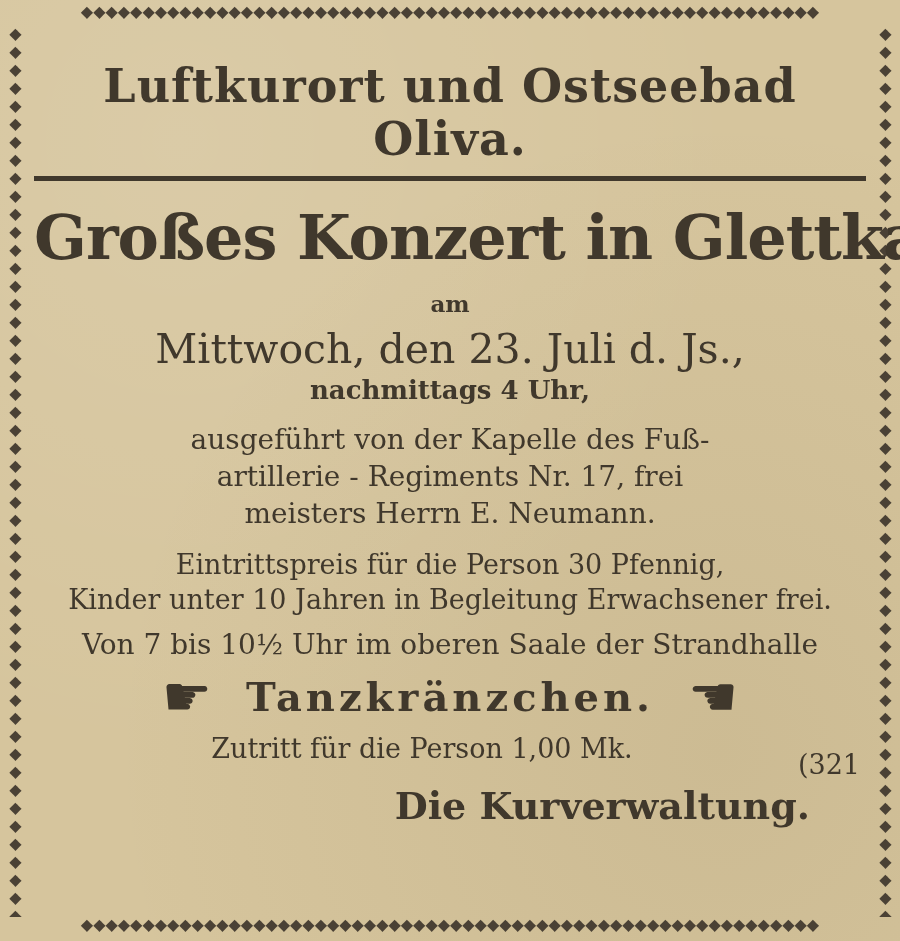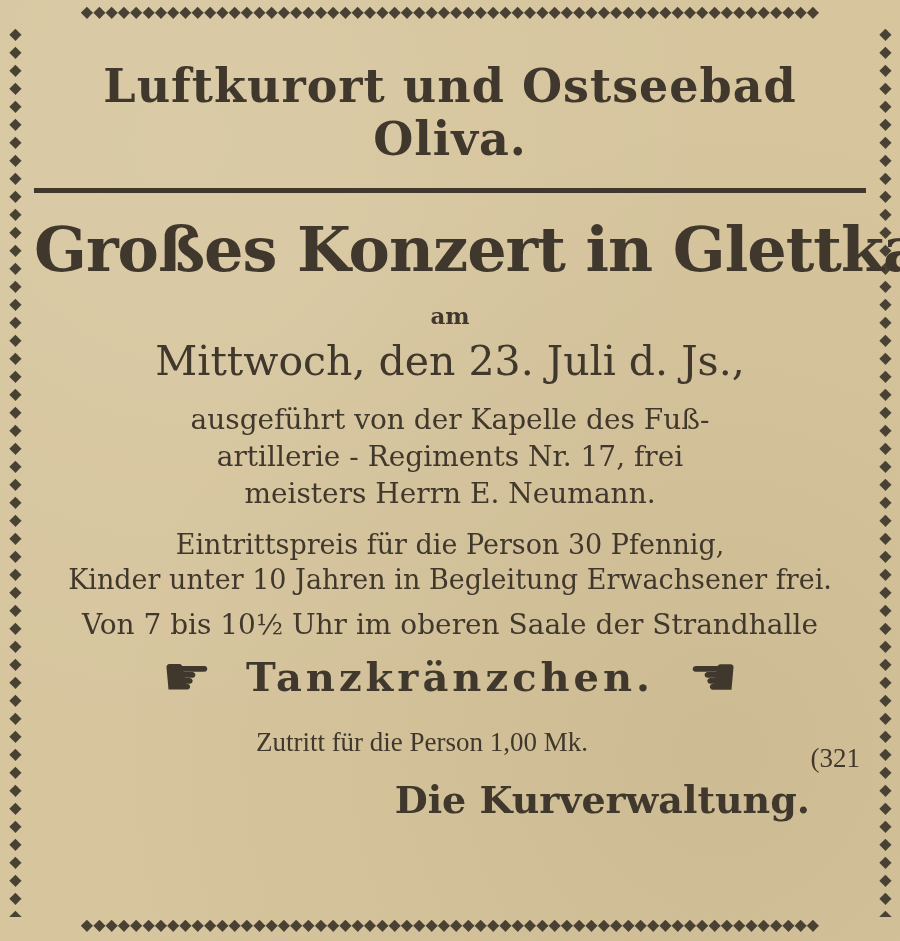--- a/index.html
+++ b/index.html
@@ -51,21 +51,21 @@
     text-align: center;
   }
   .resort-title {
     display: inline-block;
     margin-top: 34px;
     font-size: 46px;
     font-weight: bold;
     letter-spacing: 1px;
     line-height: 1.15;
     border-bottom: 5px solid var(--ink);
-    padding: 0 4px 22px 4px;
+    padding: 0 4px 10px 4px;
   }
   .headline {
     margin-top: 24px;
     font-size: 62px;
     font-weight: bold;
     letter-spacing: -1px;
     line-height: 1.05;
     white-space: nowrap;
   }
   .date-intro {
@@ -105,24 +105,23 @@
     line-height: 56px;
     color: var(--ink);
   }
   .dance-title {
     font-size: 40px;
     font-weight: bold;
     letter-spacing: 4px;
   }
   .admission-row {
     position: relative;
-    margin-top: 22px;
+    margin-top: 8px;
     font-size: 27px;
     height: 34px;
-    font-family: Liberation Serif, serif;
   }
   .admission-text { display: inline-block; transform: translateX(-28px); }
   .ad-number {
     position: absolute;
     right: 6px;
     top: 16px;
   }
   .signature {
     margin-top: 16px;
     text-align: right;
@@ -146,20 +145,21 @@
     <div>
       <span class="resort-title">Luftkurort und Ostseebad Oliva.</span>
     </div>
 
     <div class="headline">Großes Konzert in Glettkau</div>
 
     <div class="date-intro">am</div>
 
     <div class="date-line">Mittwoch, den 23. Juli d. Js.,</div>
 
+    <div class="time-line">nachmittags 4 Uhr,</div>
 
     <div class="performers">
       <div>ausgeführt von der Kapelle des Fuß-</div>
       <div>artillerie - Regiments Nr. 17, frei</div>
       <div>meisters Herrn E. Neumann.</div>
     </div>
 
     <div class="price-line">Eintrittspreis für die Person 30 Pfennig,</div>
 
     <div class="children-line">Kinder unter 10 Jahren in Begleitung Erwachsener frei.</div>

